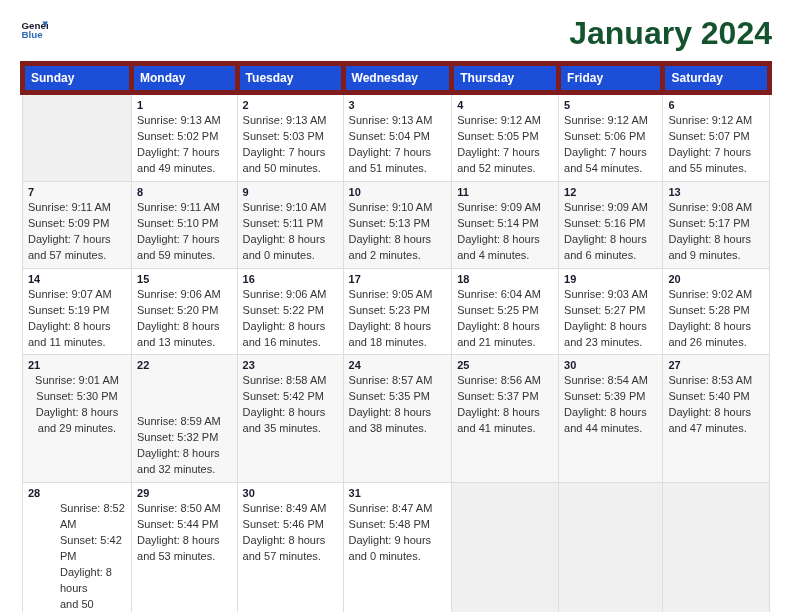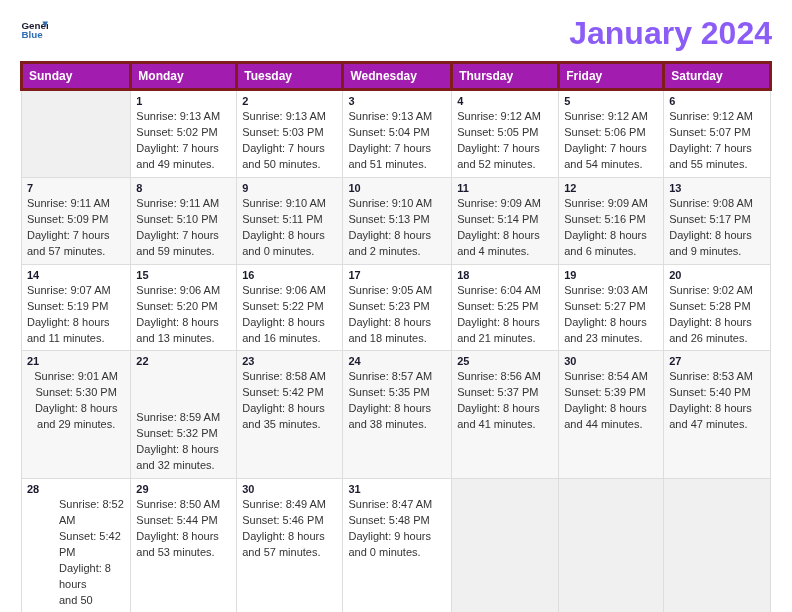--- a/index.html
+++ b/index.html
@@ -31,42 +31,42 @@
     .logo-icon {
       width: 28px;
       height: 28px;
     }
     .title-block {
       text-align: right;
     }
     .main-title {
       font-size: 32px;
       font-weight: bold;
-      color: #8b5cf6;
+      color: #14532d;
       line-height: 1.1;
       margin-left: 24px;
     }
     .subtitle {
       font-size: 16px;
       color: #555;
     }
     .calendar-table {
       width: 100%;
       border-collapse: collapse;
       flex: 1;
       font-size: 10px;
     }
     .calendar-table thead th {
-      background-color: #a21caf;
+      background-color: #1d4ed8;
       color: #fff;
       text-align: left;
       padding: 5px 6px;
       font-size: 12px;
       font-weight: bold;
-      border: 3px solid #7f1d1d;
+      border: 5px solid #7f1d1d;
     }
     .calendar-table tbody td {
       border: 1px solid #ddd;
       vertical-align: top;
       padding: 4px 5px;
       width: 113px;
       background: #fff;
     }
     .calendar-table tbody tr:nth-child(even) td {
       background: #f7f7f7;

